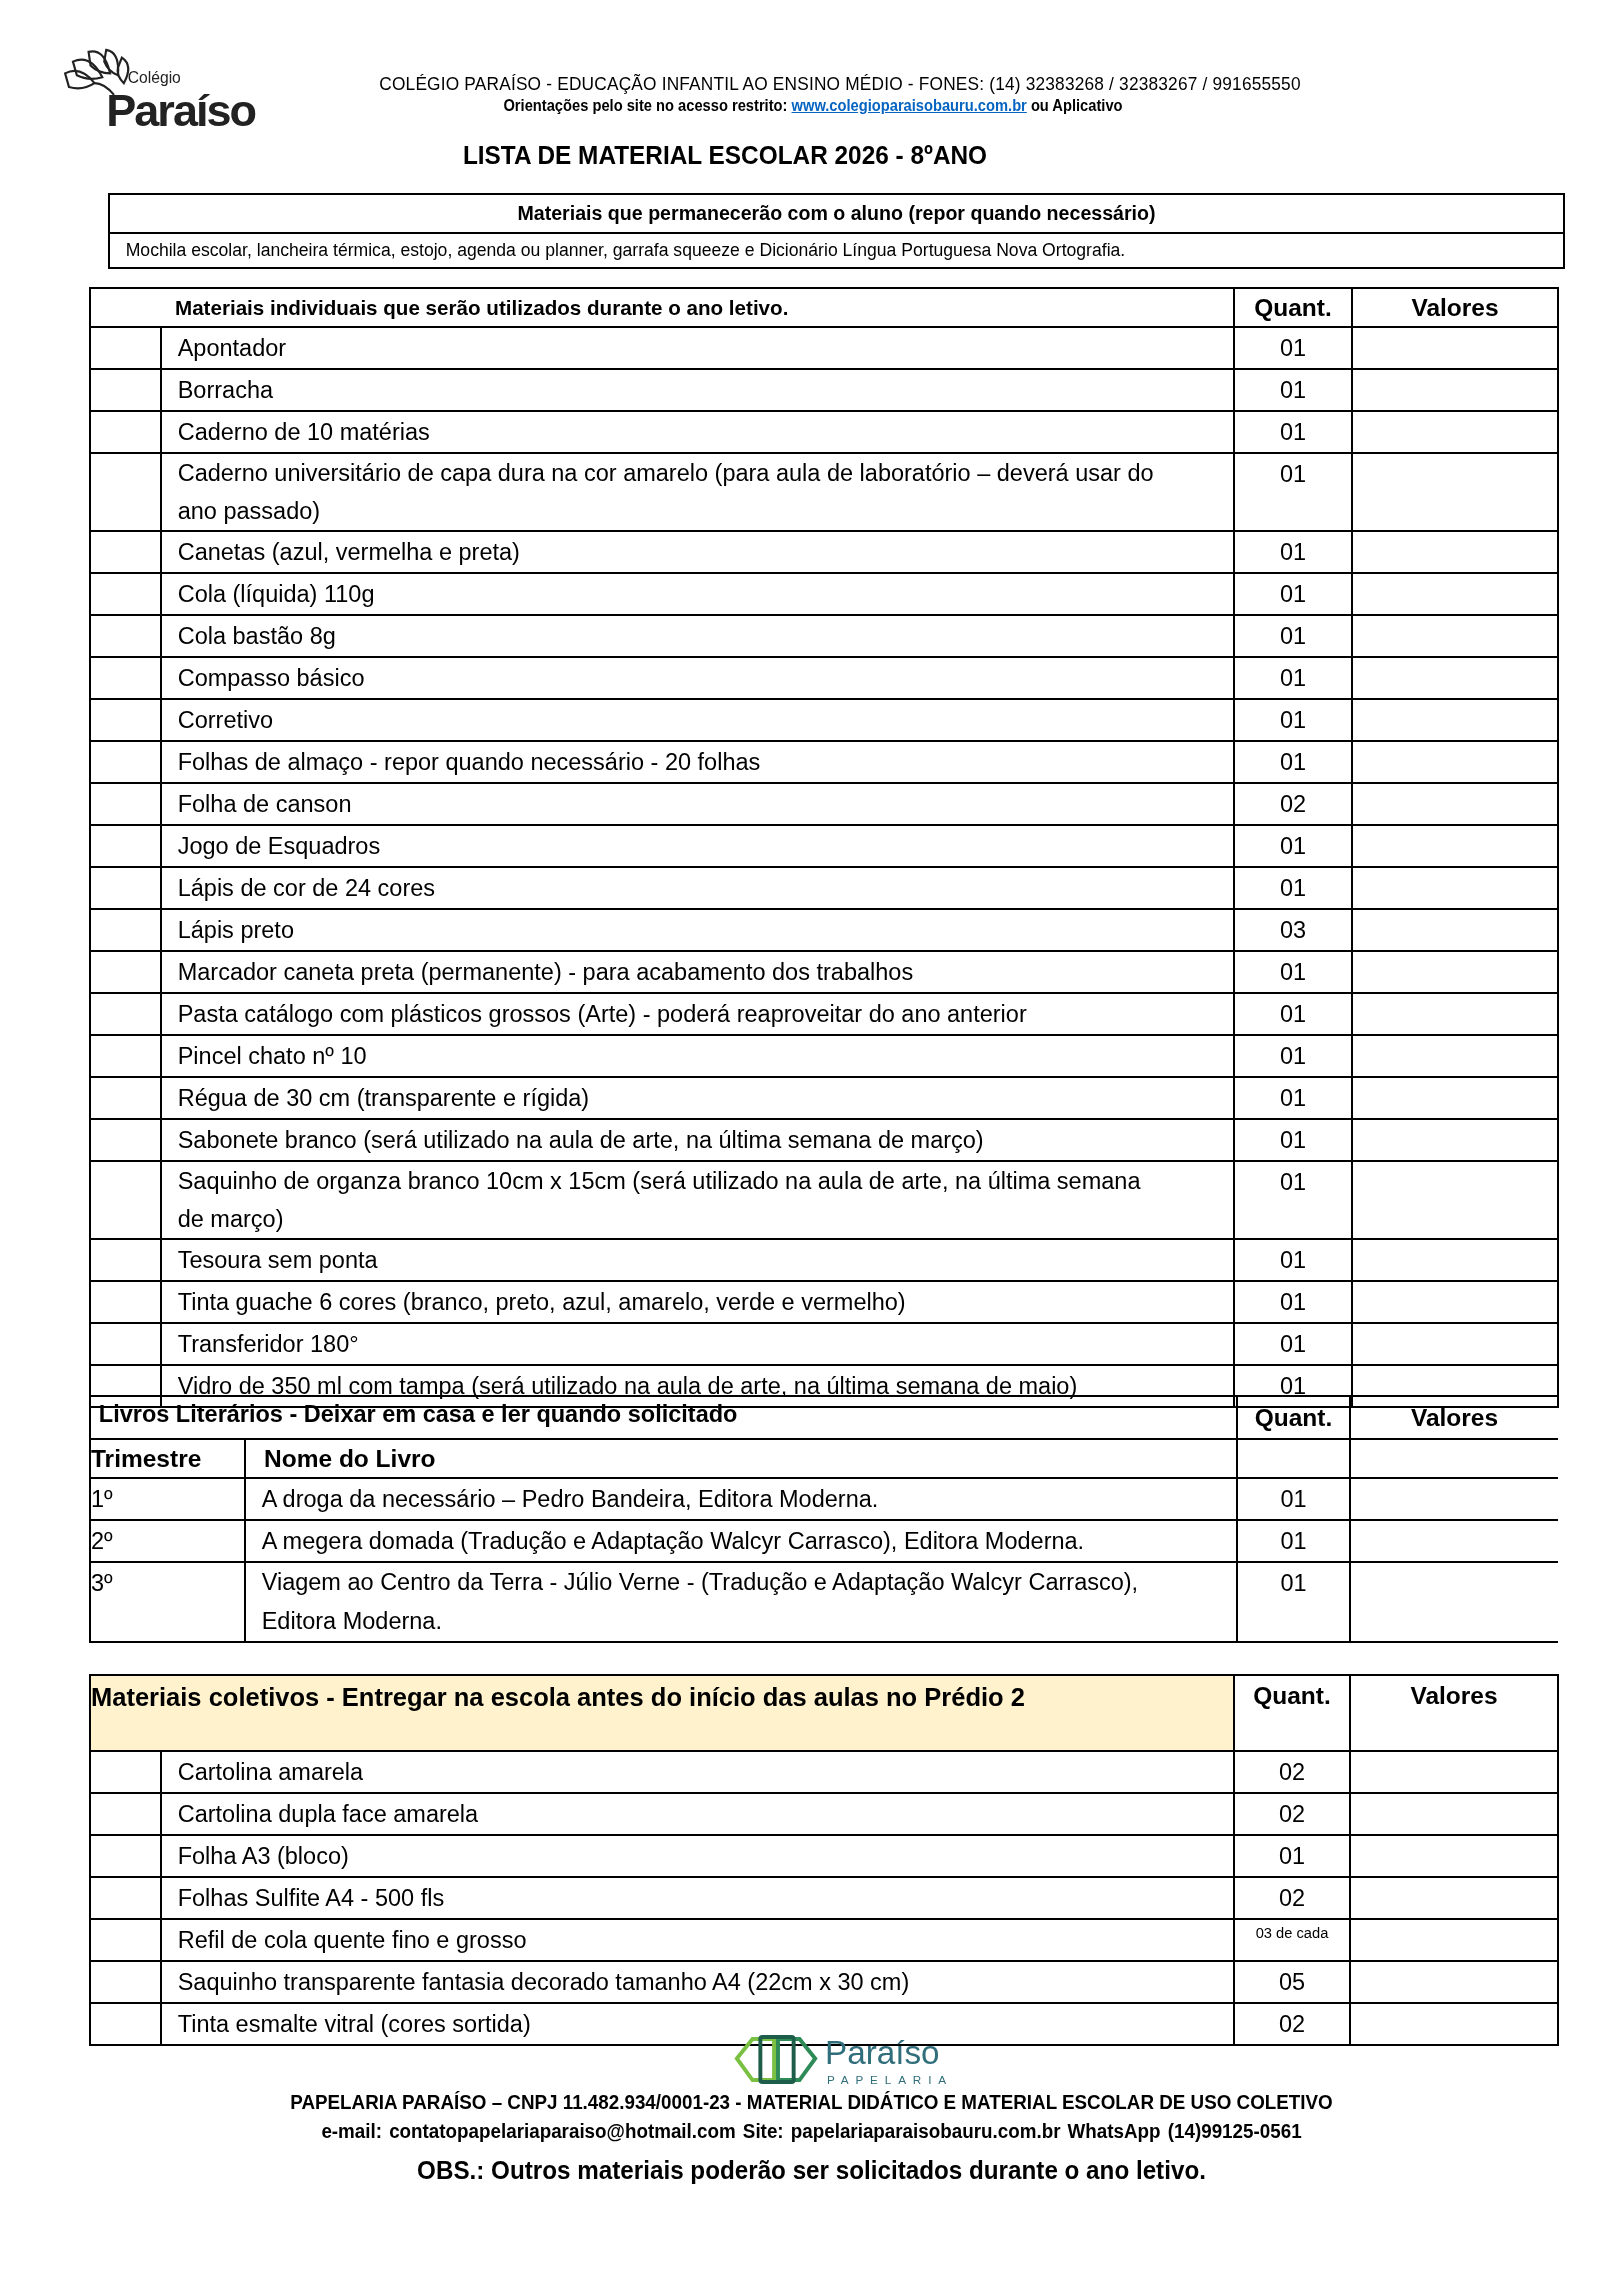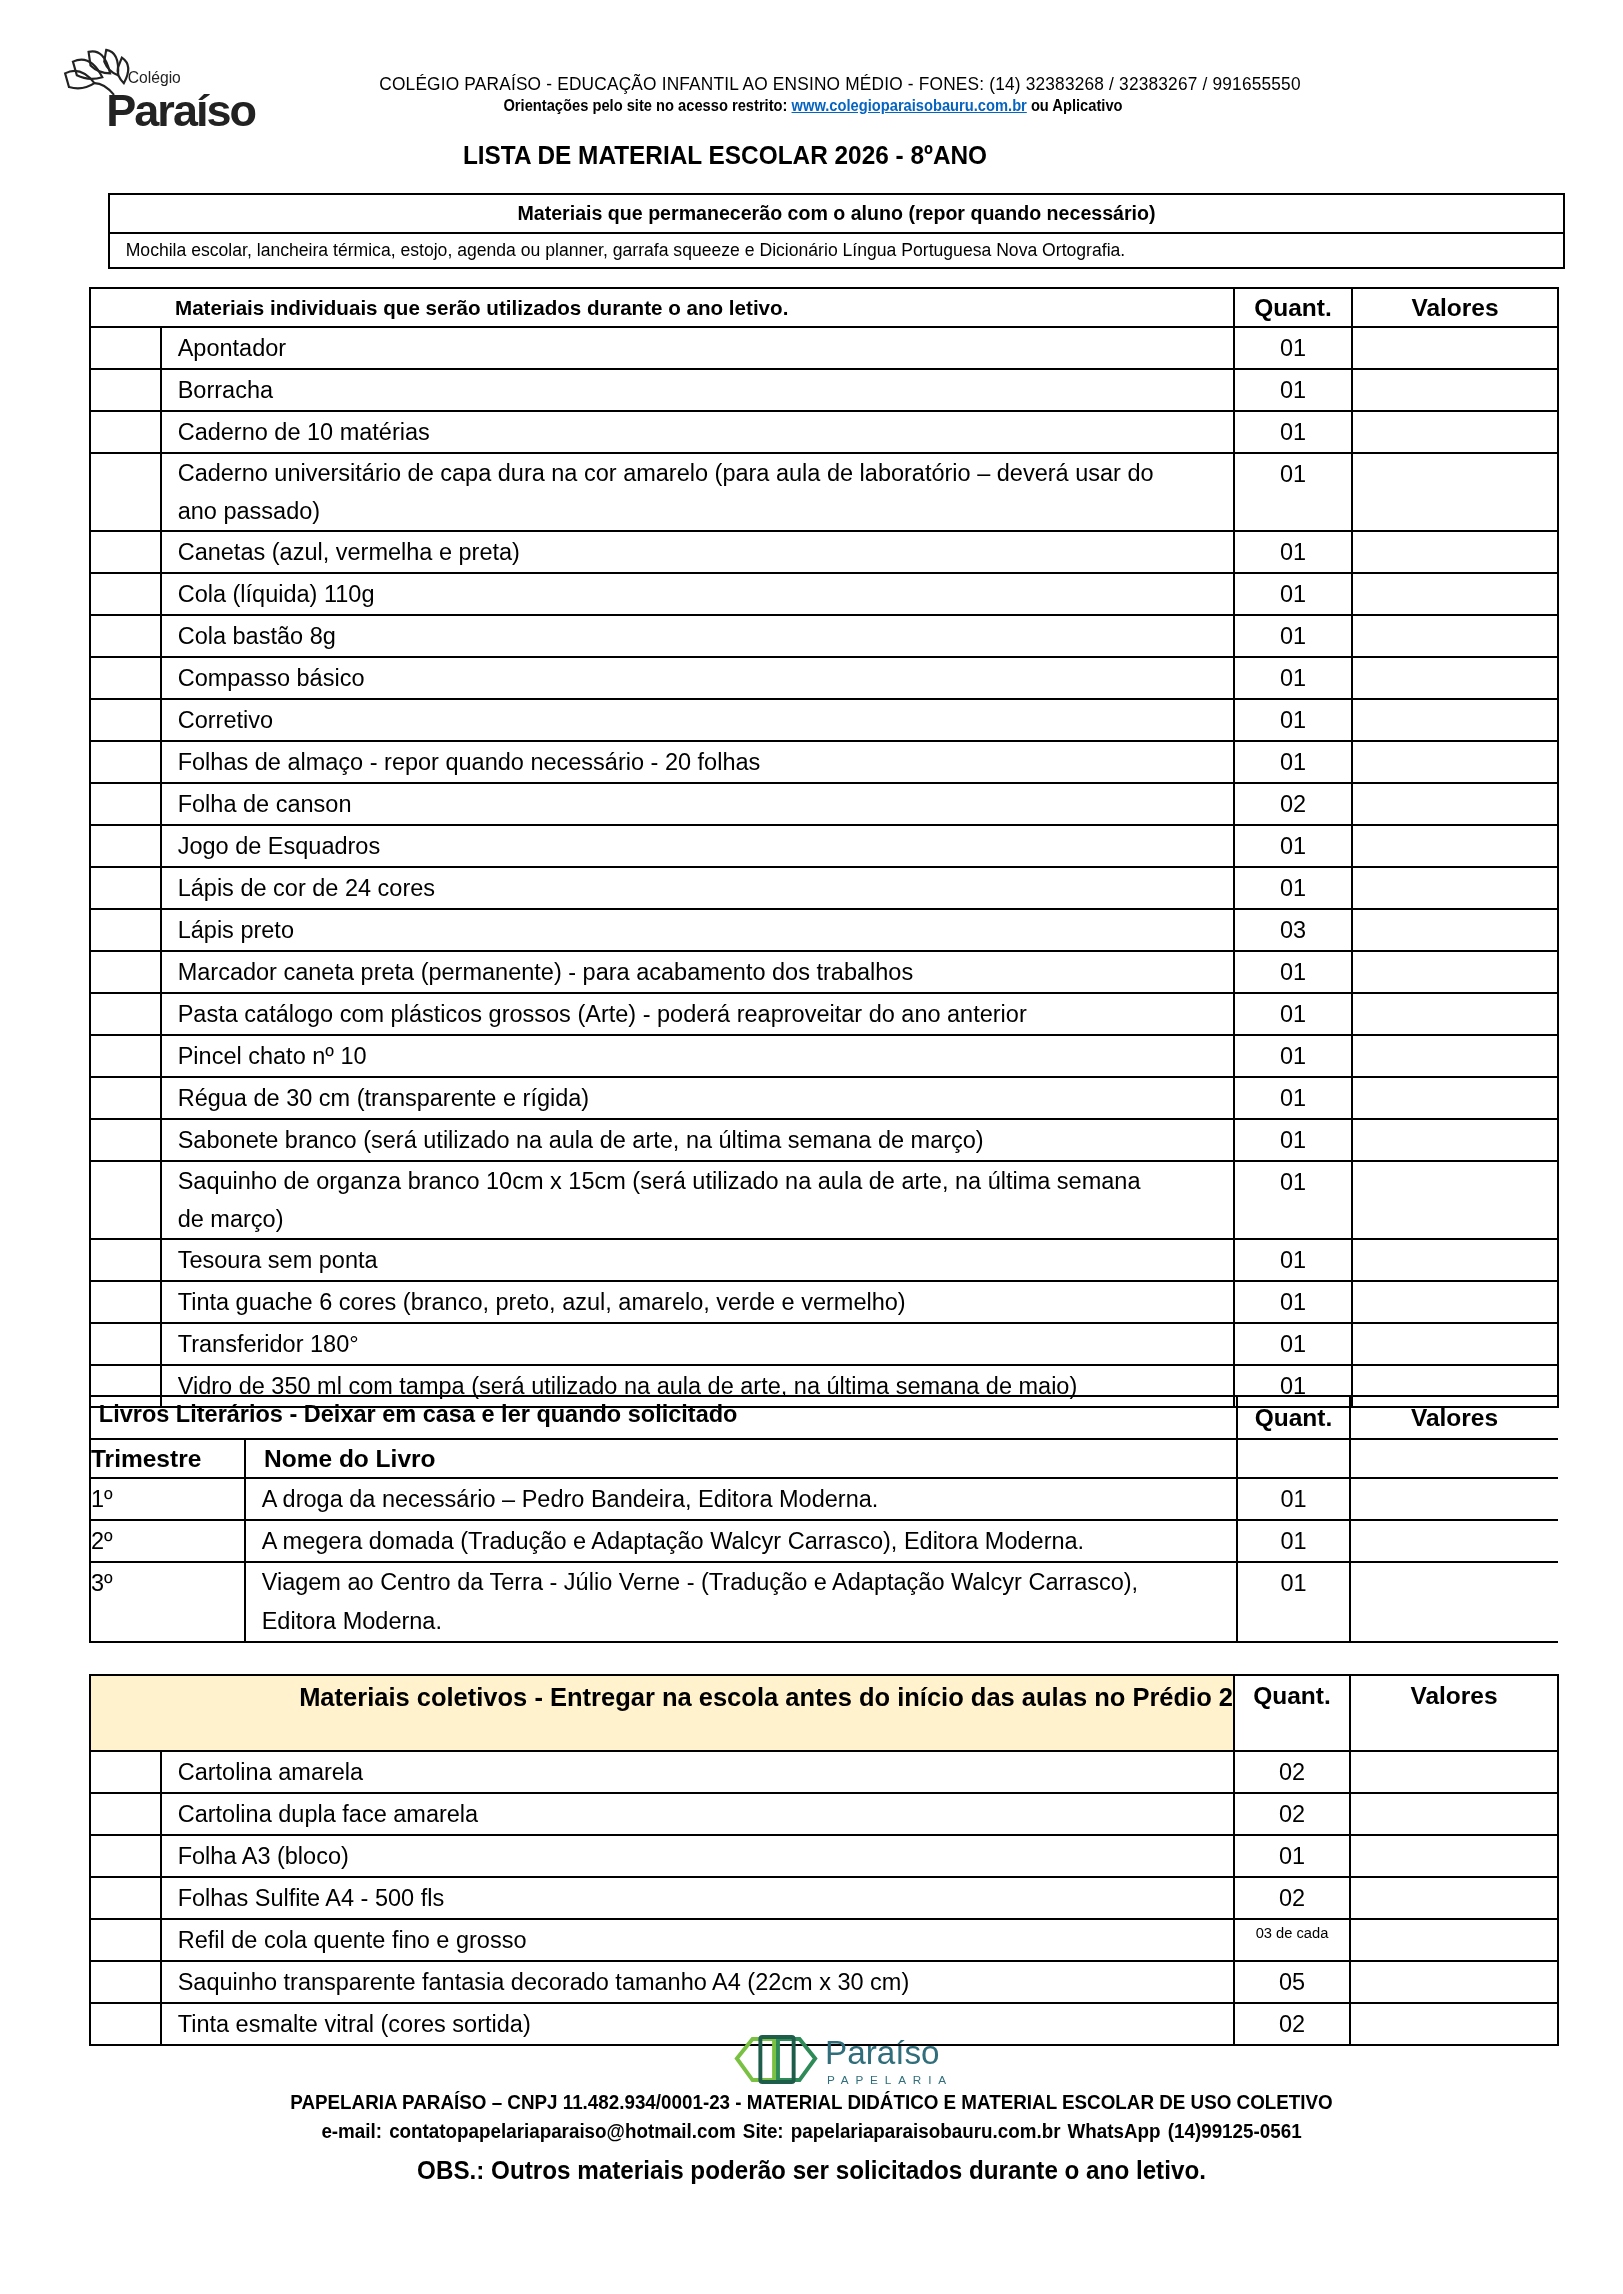--- a/index.html
+++ b/index.html
@@ -31,21 +31,21 @@
   .t1 td.hdr-col { font-size:24.5px; text-align:center; line-height:37px; }
   .t2 { left:89px; top:1395px; width:1467px; }
   .t2 td.hdr-title { font-size:23.5px; padding-left:7.8px; line-height:35px; white-space:nowrap; border-right:none;}
   .t2 td.hdr-col { font-size:24.5px; text-align:center; line-height:41px; }
   .t2 td.trim { text-align:left; }
   .t2 td.book { padding-left:15.7px; }
   .t2 td.book.wrap { line-height:39px; padding-right:19.6px; }
   .t2 td.sub { font-weight:bold; font-size:24.5px; line-height:37px; }
   .t2 .noright { border-right:none !important; }
   .t3 { left:89px; top:1674px; width:1467px; }
-  .t3 td.hdr-title { background:#fff2cc; font-size:25.5px; font-weight:bold; text-align:right; line-height:43px; white-space:nowrap; height:76px; }
+  .t3 td.hdr-title { background:#fff2cc; font-size:25.5px; font-weight:bold; text-align:left; line-height:43px; white-space:nowrap; height:76px; }
   .t3 td.hdr-col { font-size:24.5px; font-weight:bold; text-align:center; line-height:39px; }
 
   
   .pap-logo { left:731px; top:2029px; width:231px; height:61px; }
   .foot1 { left:147px; top:2091px; width:1329px; font-size:19.6px; font-weight:bold; text-align:center; white-space:nowrap; transform:scaleX(0.96); transform-origin:center;}
   .foot2 { left:147px; top:2120px; width:1329px; font-size:19.6px; font-weight:bold; text-align:center; white-space:nowrap; word-spacing:2px; transform:scaleX(0.96); transform-origin:center;}
   .obs { left:147px; top:2156px; width:1329px; font-size:25.5px; font-weight:bold; text-align:center; white-space:nowrap; transform:scaleX(0.95); transform-origin:center;}
 </style>
 </head>
 <body>

